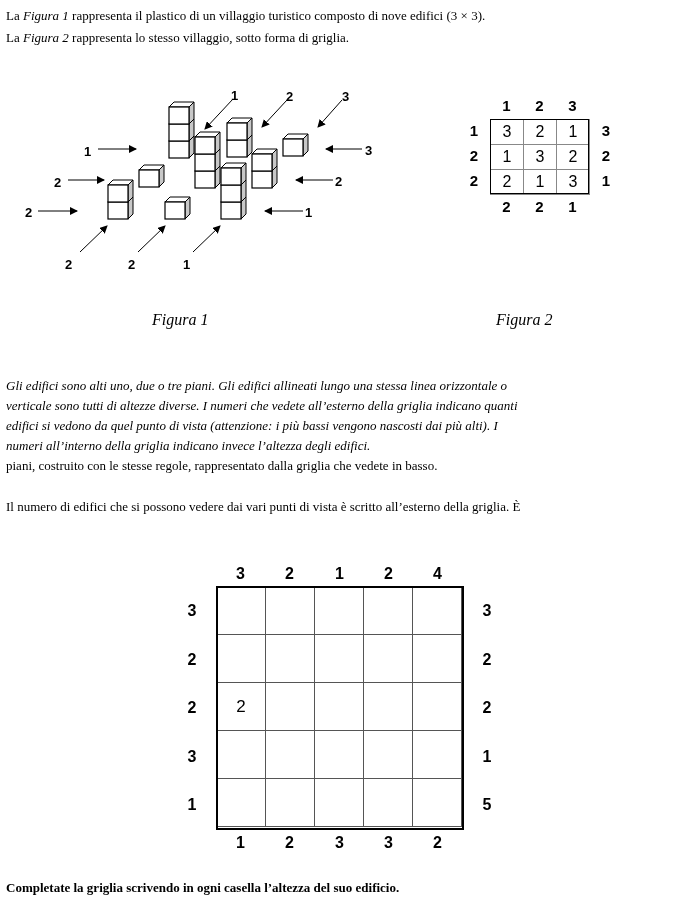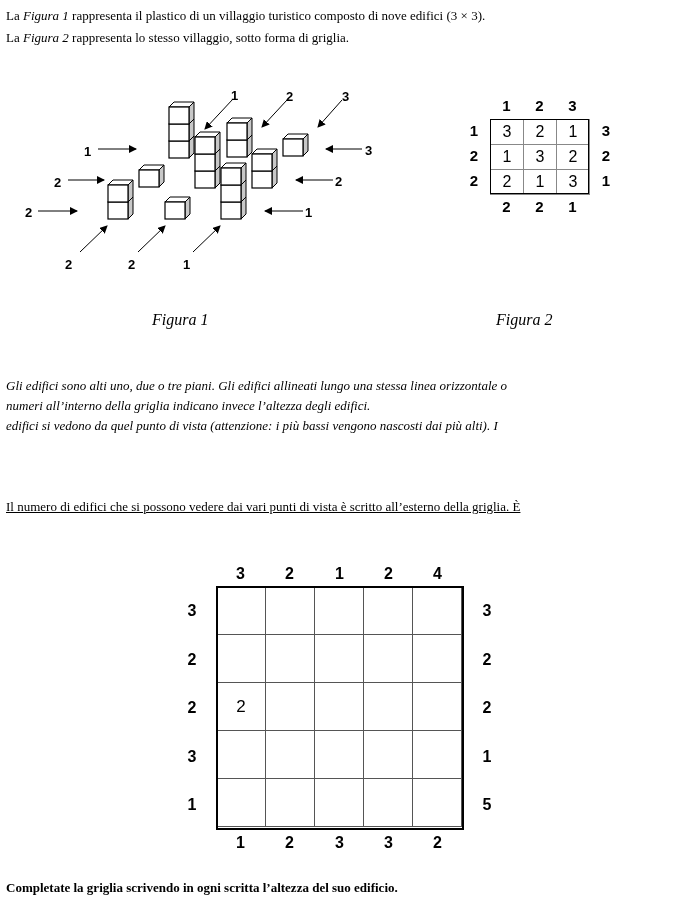--- a/index.html
+++ b/index.html
@@ -148,26 +148,28 @@
   <span class="g2-clue" style="left:28px;top:106px;">2</span>
   <span class="g2-clue" style="left:61px;top:106px;">2</span>
   <span class="g2-clue" style="left:94px;top:106px;">1</span>
 </div>
 
 <div class="cap" style="left:152px;top:311px;">Figura 1</div>
 <div class="cap" style="left:496px;top:311px;">Figura 2</div>
 
 <div class="para serif" style="top:376px;font-style:italic;">
   <div>Gli edifici sono alti uno, due o tre piani. Gli edifici allineati lungo una stessa linea orizzontale o</div>
+  <div>verticale sono tutti di altezze diverse.  I numeri che vedete all’esterno della griglia indicano quanti</div>
+  <div>edifici si vedono da quel punto di vista (attenzione: i più bassi vengono nascosti dai più alti). I</div>
   <div>numeri all’interno della griglia indicano invece l’altezza degli edifici.</div>
-  <div>edifici si vedono da quel punto di vista (attenzione: i più bassi vengono nascosti dai più alti). I</div>
 </div>
 <div class="para serif" style="top:456px;">
-</div>
-<div class="para serif" style="top:497px;text-decoration:underline;">
+  <div>piani, costruito con le stesse regole, rappresentato dalla griglia che vedete in basso.</div>
+</div>
+<div class="para serif" style="top:497px;">
   <div>Il numero di edifici che si possono vedere dai vari punti di vista è scritto all’esterno della griglia. È</div>
 </div>
 
 <div id="main">
 
   <span class="mg-clue" style="left:46px;top:10px;">3</span>
   <span class="mg-clue" style="left:95px;top:10px;">2</span>
   <span class="mg-clue" style="left:145px;top:10px;">1</span>
   <span class="mg-clue" style="left:194px;top:10px;">2</span>
   <span class="mg-clue" style="left:243px;top:10px;">4</span>
@@ -225,13 +227,13 @@
   <span class="mg-rclue" style="left:305px;top:193px;">1</span>
   <span class="mg-rclue" style="left:305px;top:241px;">5</span>
 
   <span class="mg-clue" style="left:46px;top:279px;">1</span>
   <span class="mg-clue" style="left:95px;top:279px;">2</span>
   <span class="mg-clue" style="left:145px;top:279px;">3</span>
   <span class="mg-clue" style="left:194px;top:279px;">3</span>
   <span class="mg-clue" style="left:243px;top:279px;">2</span>
 </div>
 
-<div class="para serif" style="top:878px;font-weight:bold;">Completate la griglia scrivendo in ogni scritta l’altezza del suo edificio.</div>
+<div class="para serif" style="top:878px;font-weight:bold;">Completate la griglia scrivendo in ogni casella l’altezza del suo edificio.</div>
 
 </body></html>

